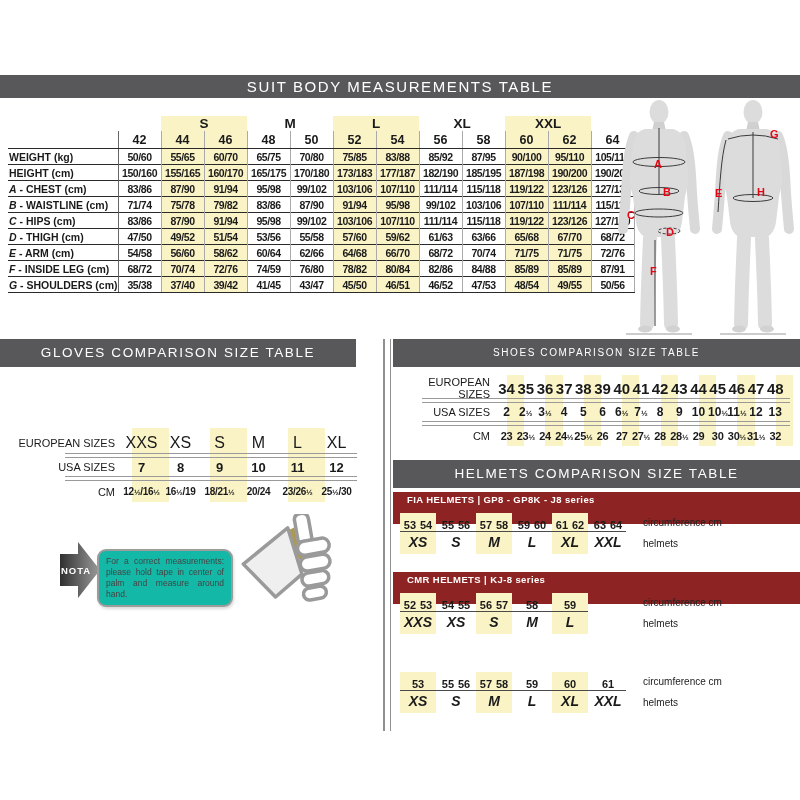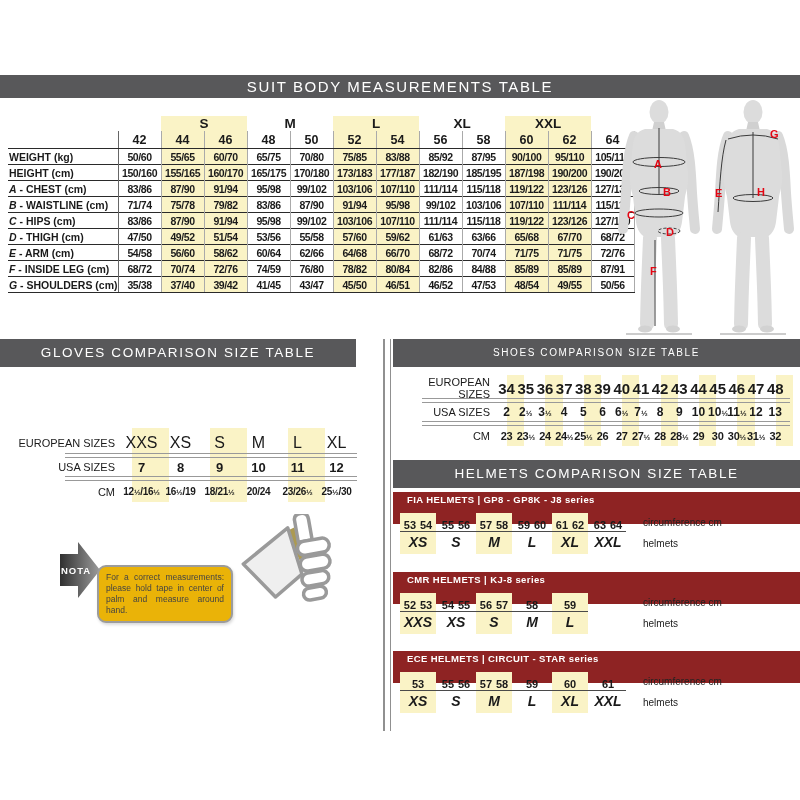--- a/index.html
+++ b/index.html
@@ -64,22 +64,22 @@
   .hgroup{width:36px;text-align:center;}
   .hnums{display:flex;justify-content:space-evenly;align-items:flex-end;height:18px;
          font-size:11px;font-weight:bold;}
   .hlabel{height:23px;line-height:23px;font-size:14px;font-weight:bold;font-style:italic;}
   .hrule{position:absolute;left:7px;top:39px;border-top:1px solid #4a4a4a;}
   .sidelab{position:absolute;left:250px;font-size:10px;font-weight:normal;color:#222;}
   .sidelab.circ{top:25px;} .sidelab.helm{top:46px;}
 
   
   #nota-box{position:absolute;left:97px;top:549px;width:118px;border:2px solid #9c9c9c;
-            border-radius:9px;background:#eab308;padding:5px 7px;font-size:8.5px;line-height:1.3;
-            color:#444;text-align:justify;box-shadow:1px 2px 3px rgba(0,0,0,.15);margin-top:16px;}
+            border-radius:9px;background:#14b8a6;padding:5px 7px;font-size:8.5px;line-height:1.3;
+            color:#444;text-align:justify;box-shadow:1px 2px 3px rgba(0,0,0,.15);}
   svg text.red-letter{font:bold 11px "Liberation Sans",sans-serif;fill:var(--figure-label-red,#e30613);}
 </style>
 </head>
 <body>
 
 <div id="page">
 
   <div id="top-bar" class="bar">
     <span>SUIT BODY MEASUREMENTS TABLE</span>
   </div>
@@ -511,21 +511,20 @@
             <span>59</span>
           </div>
           <div class="hlabel">L</div>
         </div>
       </div>
     <div class="sidelab circ">circumference cm</div>
     <div class="sidelab helm">helmets</div>
   <div class="hrule" style="width: 188px;"></div>
     </div>
   <div id="ece-block" class="helmet-block">
-    <div class="rbar">ECE HELMETS | CIRCUIT - STAR series</div>
     <div class="hgroups">
         <div class="hgroup hl">
           <div class="hnums">
             <span>53</span>
           </div>
           <div class="hlabel">XS</div>
         </div>
         <div class="hgroup">
           <div class="hnums">
             <span>55</span>

